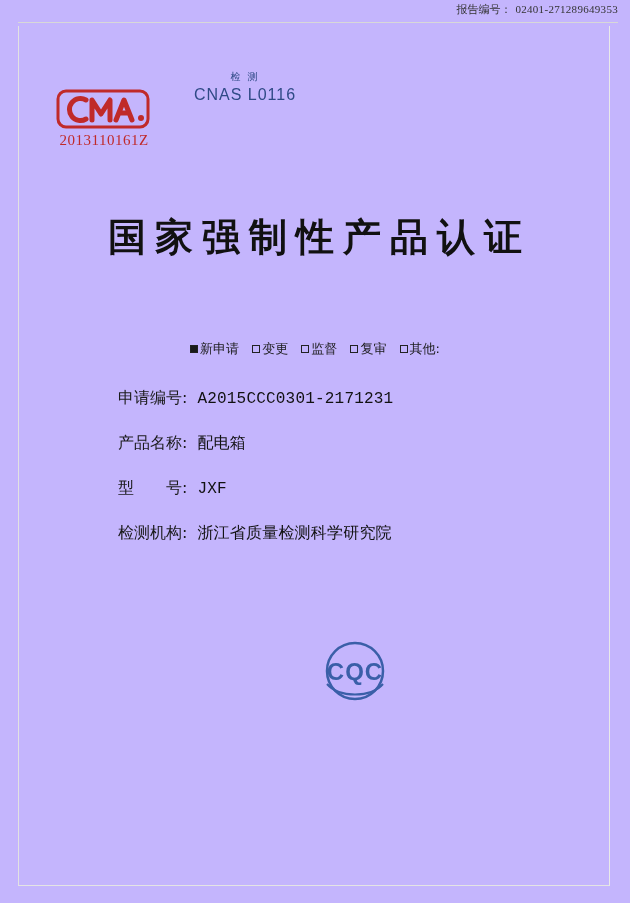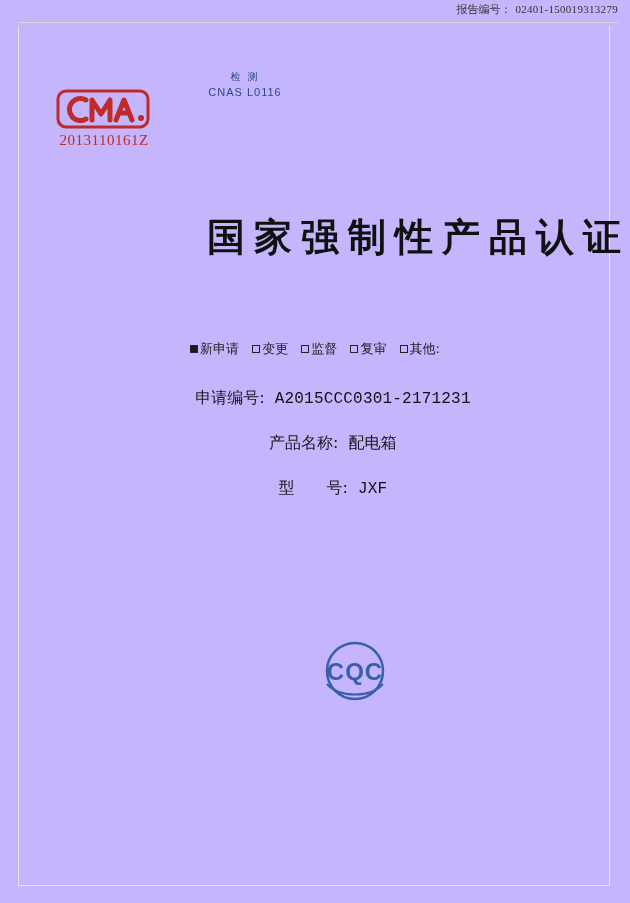--- a/index.html
+++ b/index.html
@@ -110,32 +110,32 @@
     position: relative;
   }
   .cnas-sub {
     font-size: 10px;
     color: #2f4a86;
     letter-spacing: 2px;
     margin-top: -10px;
     font-family: "Liberation Sans", sans-serif;
   }
   .cnas-code {
-    font-size: 11px;
+    font-size: 16px;
     color: #2f4a86;
     letter-spacing: 1px;
     margin-top: 2px;
     font-family: "Liberation Sans", sans-serif;
   }
 
   
   .title-main, .title-sub {
     position: absolute;
     width: 630px;
-    text-align: right;
+    text-align: center;
     font-family: "DejaVu Sans", "Liberation Sans", sans-serif;
     font-weight: bold;
     color: #111;
   }
   .title-main {
     top: 212px;
     font-size: 38px;
     letter-spacing: 9px;
     text-indent: 9px;
   }
@@ -180,21 +180,20 @@
     position: absolute;
     top: 388px;
     left: 118px;
     width: 430px;
   }
   .field-row {
     display: flex;
     align-items: baseline;
     margin-bottom: 24px;
     font-size: 16px;
-    justify-content: center;
   }
   .field-label {
     font-family: "DejaVu Sans", "Liberation Sans", sans-serif;
     color: #1a1a1a;
     white-space: pre;
     flex: 0 0 auto;
   }
   .field-value {
     margin-left: 10px;
     font-family: Liberation Mono, monospace;
@@ -229,21 +228,21 @@
     display: inline-block;
   }
 </style>
 </head>
 <body>
 
 <div class="page">
 
   <div class="report-no-bar">
     <span class="label">报告编号：</span>
-    <span class="value">02401-150019313279</span>
+    <span class="value">02401-271289649353</span>
   </div>
   <div class="top-rule"></div>
 
   <div class="doc-frame"></div>
 
   <div class="logos">
 
     <div class="cma-wrap">
       <div class="cma-mark">
         <svg width="96" height="44" viewBox="0 0 96 44" xmlns="http://www.w3.org/2000/svg">
@@ -299,20 +298,24 @@
     <div class="field-row">
       <span class="field-label">产品名称:</span>
       <span class="field-value cn">配电箱</span>
     </div>
 
     <div class="field-row">
       <span class="field-label">型　　号:</span>
       <span class="field-value">JXF</span>
     </div>
 
+    <div class="field-row">
+      <span class="field-label">检测机构:</span>
+      <span class="field-value cn">浙江省质量检测科学研究院</span>
+    </div>
 
 
   </div>
 
   <div class="cqc-wrap">
     <span class="cqc-mark">
       <svg width="92" height="62" viewBox="0 0 92 62" xmlns="http://www.w3.org/2000/svg">
         <circle cx="46" cy="31" r="28" fill="none" stroke="#3a5fa8" stroke-width="2.5"></circle>
         <text x="46" y="40" text-anchor="middle" font-family="Liberation Sans, sans-serif" font-size="24" font-weight="bold" fill="#3a5fa8" letter-spacing="1">CQC</text>
         <path d="M18 44 C 30 58, 62 58, 74 44" fill="none" stroke="#3a5fa8" stroke-width="2"></path>

